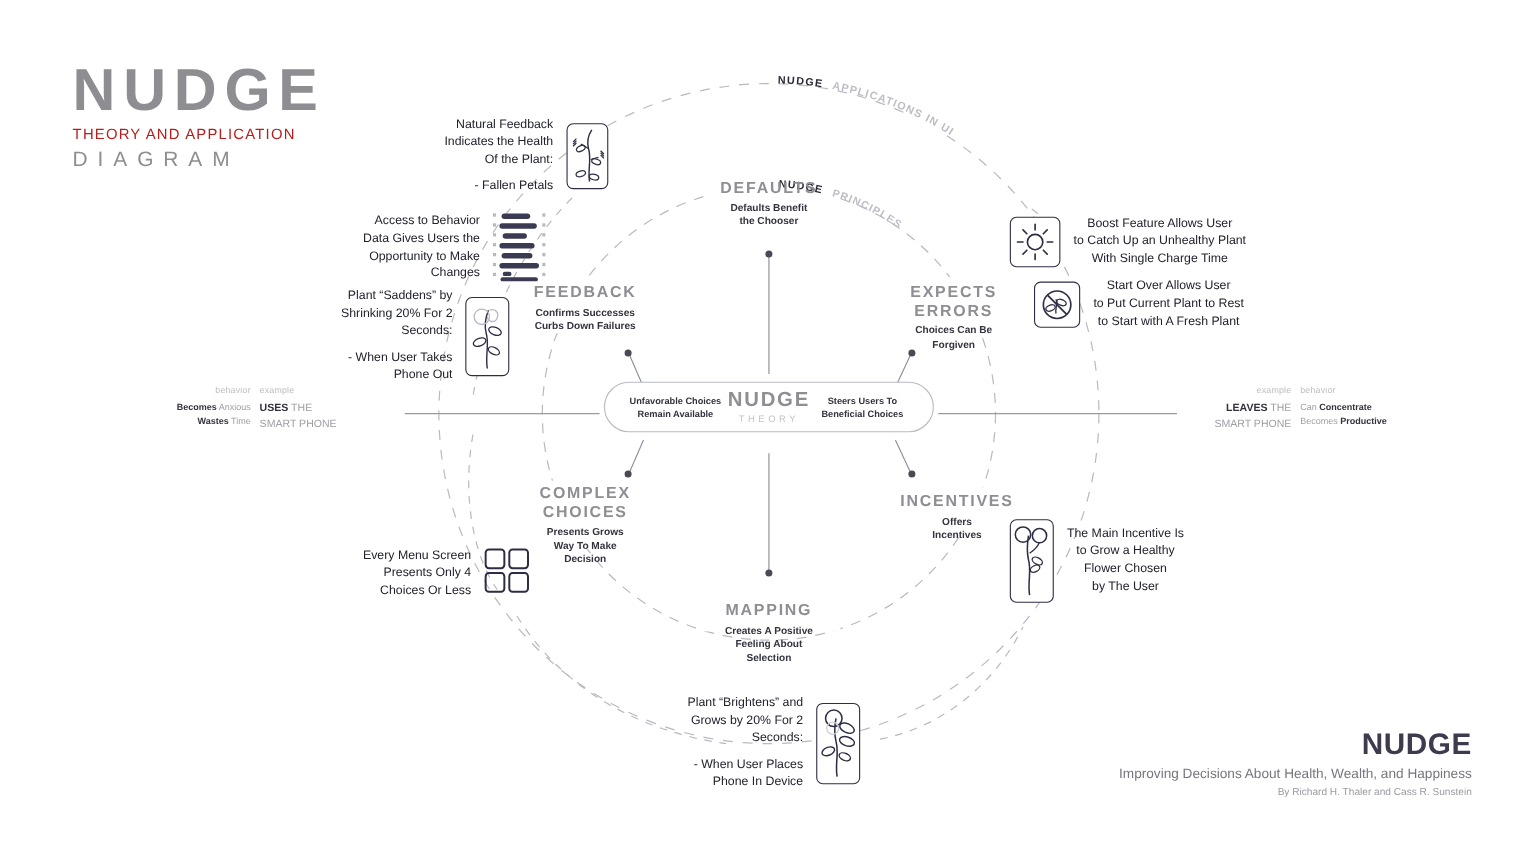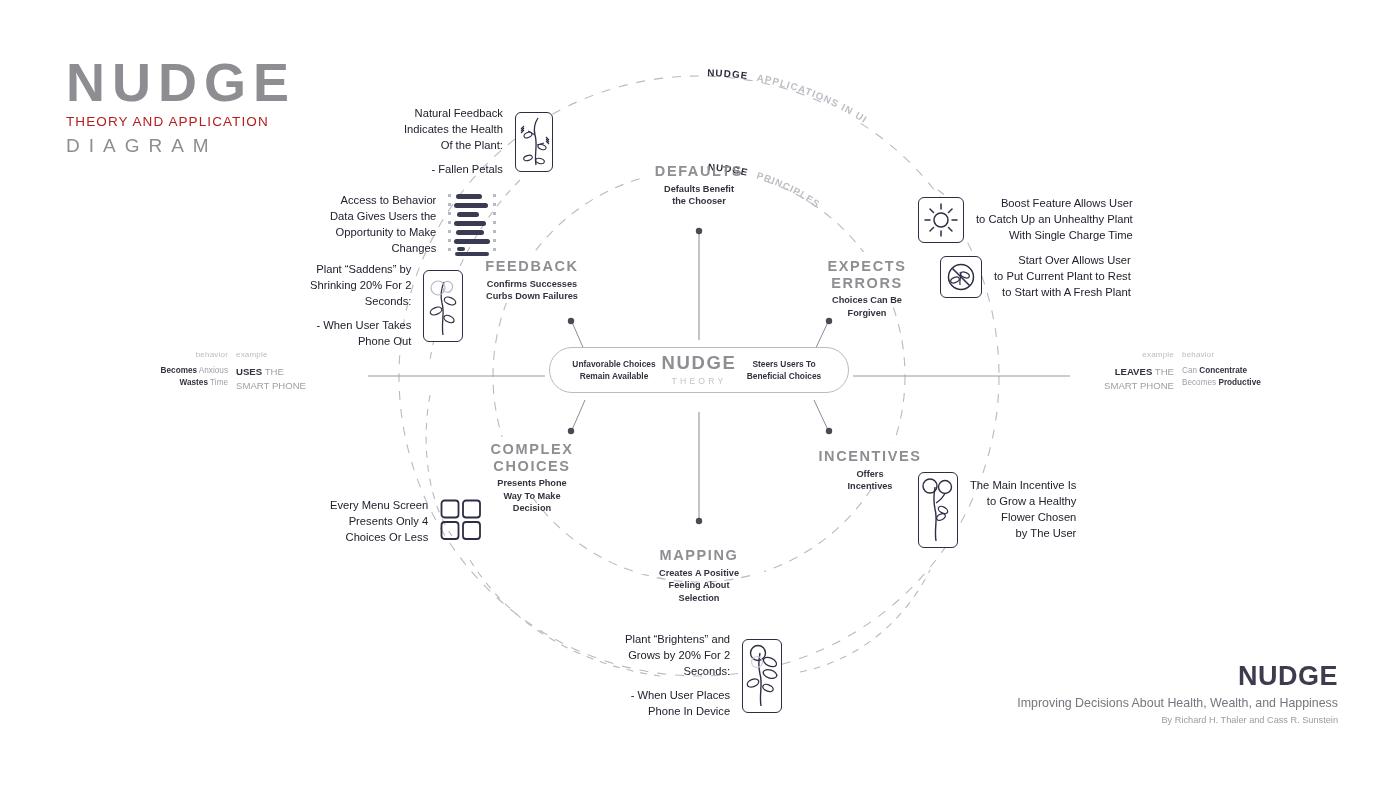--- a/index.html
+++ b/index.html
@@ -39,21 +39,21 @@
   .axis-val b{color:#32323f;font-weight:700;}
   .axis-ex{color:#9e9ea6;font-size:9.6px;line-height:1.45;}
   .axis-ex b{color:#32323f;font-weight:700;}
 
   
   .ann{position:absolute;display:flex;align-items:center;gap:12px;}
   .ann .txt{font-size:11.2px;line-height:1.42;color:#21212e;font-weight:400;}
   .ann .txt .gap{display:block;height:8px;}
   .ann.right{flex-direction:row;}
   .ann.left .txt{text-align:right;}
-  .ann.right .txt{text-align:right;}
+  .ann.right .txt{text-align:center;}
 
   .icon-card{border:1.8px solid #2d2d44;border-radius:6px;background:#fff;flex:0 0 auto;}
 
   
   #footer{position:absolute;right:62px;top:663px;text-align:right;}
   #f-title{font-size:27px;font-weight:700;letter-spacing:.5px;color:#3c3c4e;line-height:1;}
   #f-sub{font-size:12.4px;color:#76767f;margin-top:6px;}
   #f-auth{font-size:9.2px;color:#9a9aa2;margin-top:5px;}
 
   .arcword{font-family:"Liberation Sans", sans-serif;}
@@ -165,21 +165,21 @@
         <div>Forgiven</div>
       </div>
   </div>
 
   <div class="node ctr" style="left:466px;top:441px;width:132px;">
     <div class="nhead">
         <div>COMPLEX</div>
         <div>CHOICES</div>
       </div>
     <div class="nsub">
-        <div>Presents Phone</div>
+        <div>Presents Grows</div>
         <div>Way To Make</div>
         <div>Decision</div>
       </div>
   </div>
 
   <div class="node ctr" style="left:805px;top:448px;width:130px;">
     <div class="nhead">INCENTIVES</div>
     <div class="nsub">
         <div>Offers</div>
         <div>Incentives</div>

